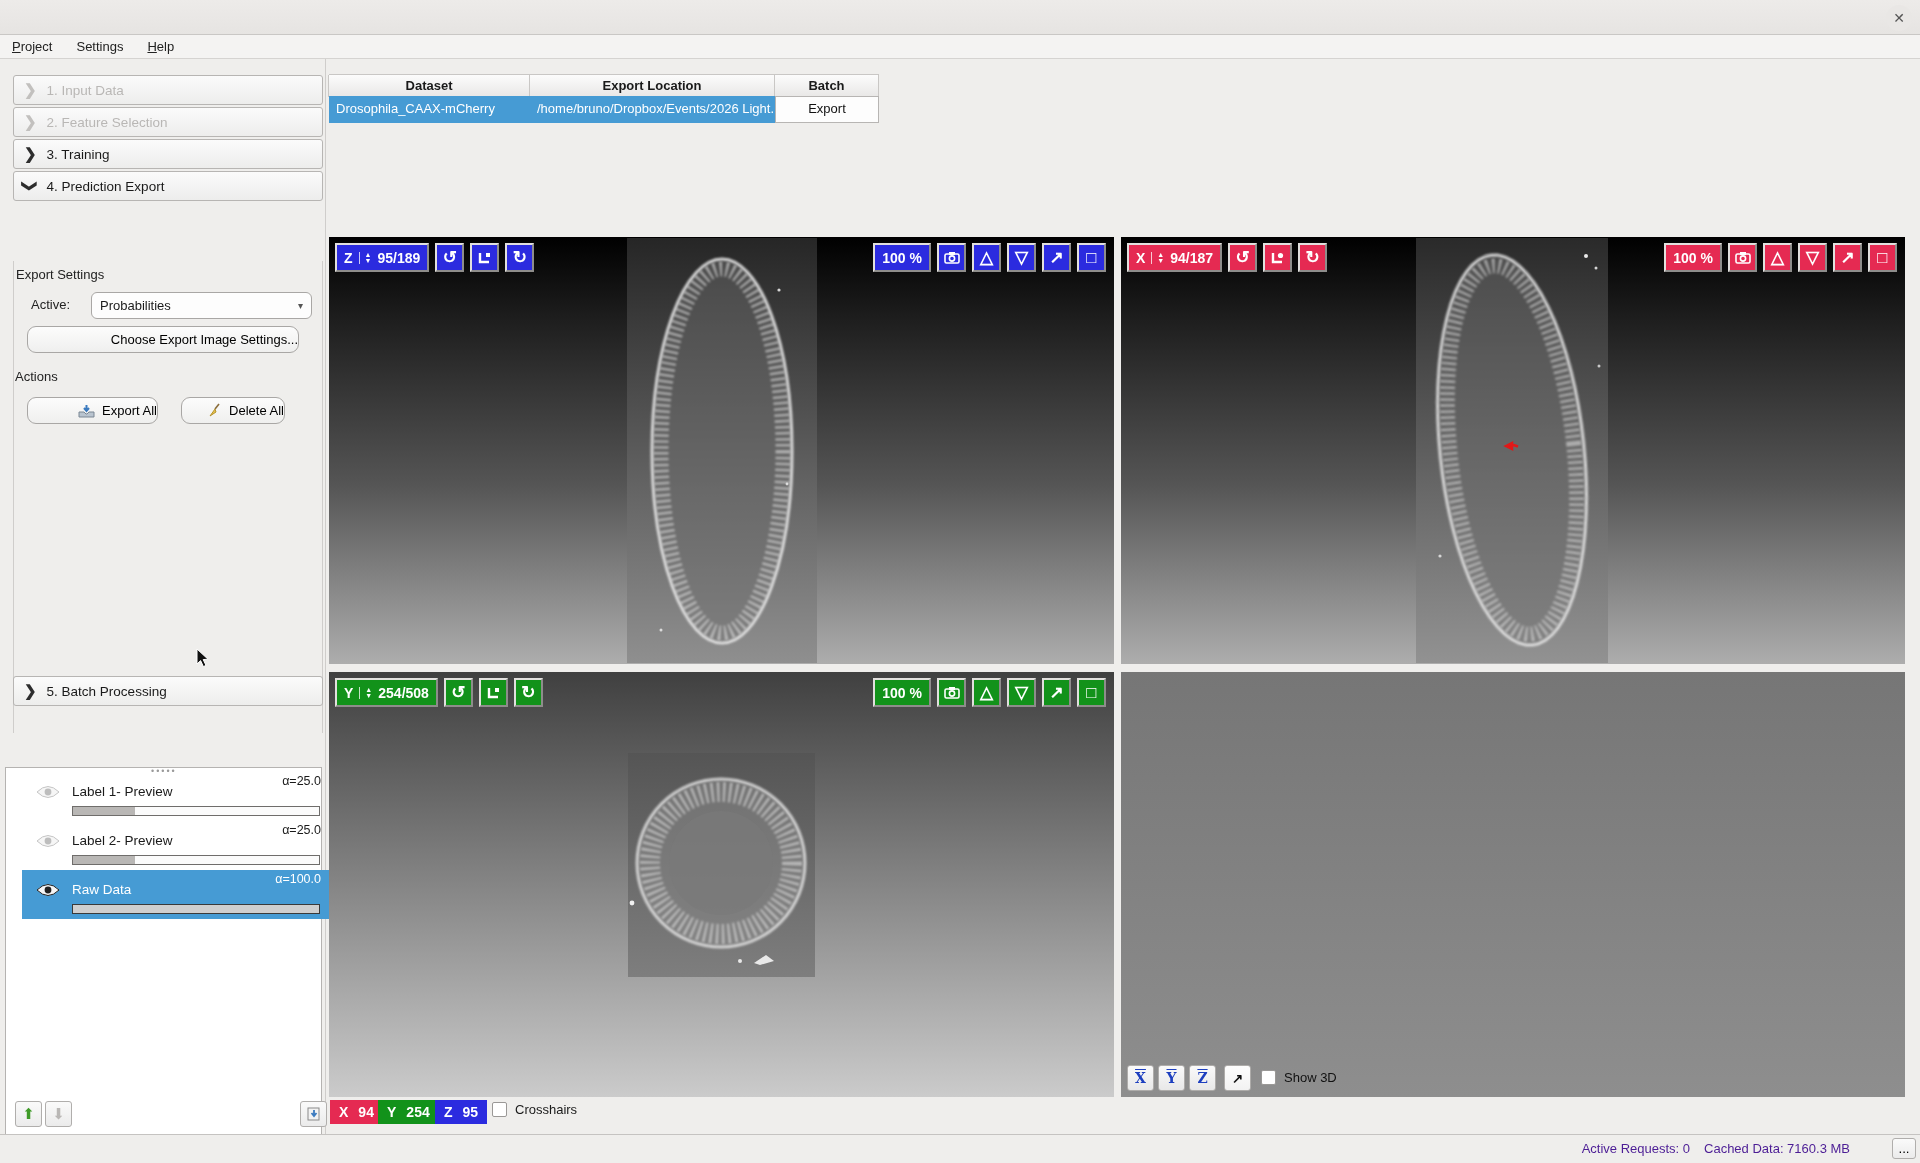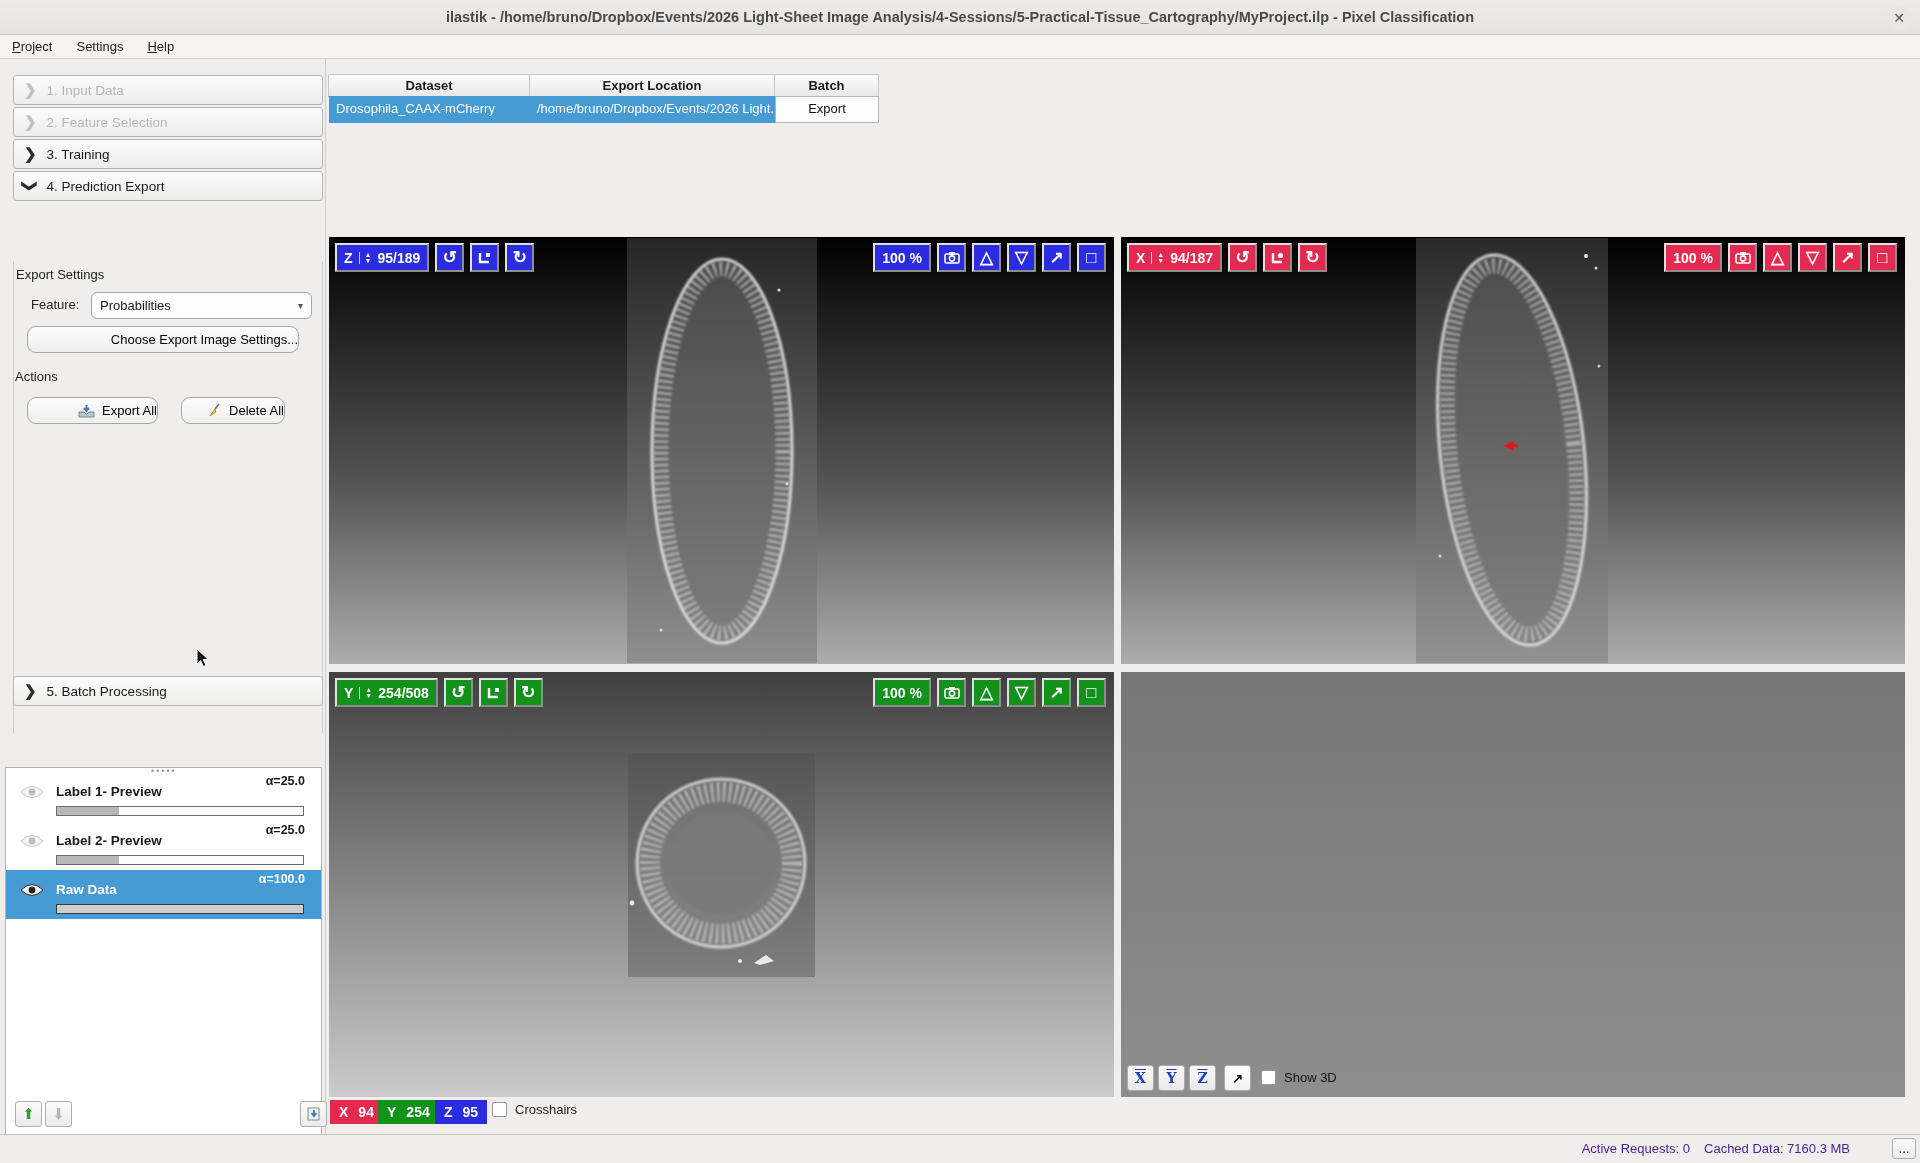--- a/index.html
+++ b/index.html
@@ -40,21 +40,21 @@
     border:1px solid #a9a7a5; border-radius:6px; display:flex; align-items:center;
     justify-content:space-between; padding:0 8px; }
   .combo .arrow { color:#555; font-size:10px; }
   .push-btn { position:absolute; background:linear-gradient(#fcfcfc,#efefee);
     border:1px solid #a9a7a5; border-radius:9px; display:flex; align-items:center;
     justify-content:flex-end; gap:7px; font-size:13px; }
   
   .layer-panel { position:absolute; left:5px; top:708px; width:317px; height:390px;
     background:#ffffff; border:1px solid #b5b3b1; }
   .drag-dots { position:absolute; left:145px; top:-2px; color:#9a9a9a; font-size:9px; letter-spacing:2px; }
-  .layer-row { position:absolute; left:0; width:315px; height:49px;font-weight:bold; }
+  .layer-row { position:absolute; left:16px; width:315px; height:49px; }
   .layer-row .eye { position:absolute; left:14px; top:12px; width:24px; height:16px; }
   .layer-row .lname { position:absolute; left:50px; top:12px; font-size:13.5px; }
   .layer-row .alpha { position:absolute; right:16px; top:2px; font-size:12.5px; }
   .slider { position:absolute; left:50px; top:34px; width:248px; height:10px;
     background:#fbfbfb; border:1px solid #6f6d6b; }
   .slider .fill { height:100%; background:#b9b7b5; }
   .layer-row.selected { background:#469bd4; color:#ffffff; }
   .layer-row.selected .slider { background:#f4f4f4; border-color:#3a3a3a; }
   .layer-row.selected .slider .fill { background:#cfcfcf; }
   
@@ -101,21 +101,20 @@
     text-decoration:overline; }
   .arrow-mini { position:absolute; width:27px; height:26px; background:linear-gradient(#fdfdfd,#f2f2f2);
     border:1px solid #aeacaa; border-radius:3px; display:flex; align-items:center; justify-content:center;
     color:#111; font-weight:bold; }
   .cursor { position:absolute; left:196px; top:648px; width:14px; height:20px; z-index:50; }
 </style>
 </head>
 <body>
 
 <div class="titlebar">
-  <span class="title">ilastik - /home/bruno/Dropbox/Events/2026 Light-Sheet Image Analysis/4-Sessions/5-Practical-Tissue_Cartography/MyProject.ilp - Pixel Classification</span>
   <div class="close-btn">✕</div>
 </div>
 
 <div class="menubar">
   <span class="menu-item"><span class="accel">P</span><span>roject</span></span>
   <span class="menu-item"><span class="accel"></span><span>Settings</span></span>
   <span class="menu-item"><span class="accel">H</span><span>elp</span></span>
 </div>
 
 <div class="left-panel">
@@ -132,21 +131,21 @@
     <span class="chev">❯</span>
     <span>3. Training</span>
   </div>
   <div class="applet-header expanded" style="top:112px;">
     <span class="chev">❯</span>
     <span>4. Prediction Export</span>
   </div>
 
   <div class="applet-content">
     <div class="section-label" style="left:2px; top:6px;">Export Settings</div>
-    <div class="section-label" style="left:17px; top:36px;">Feature:</div>
+    <div class="section-label" style="left:17px; top:36px;">Active:</div>
   </div>
   <div class="combo" style="left:91px; top:233px;">
     <span>Probabilities</span>
     <span class="arrow">▾</span>
   </div>
   <button class="push-btn" style="left:27px; top:267px; width:272px; height:27px;">
     <span>Choose Export Image Settings...</span>
   </button>
   <div class="section-label" style="left:15px; top:310px;">Actions</div>
   <button class="push-btn" style="left:27px; top:338px; width:131px; height:27px;">

